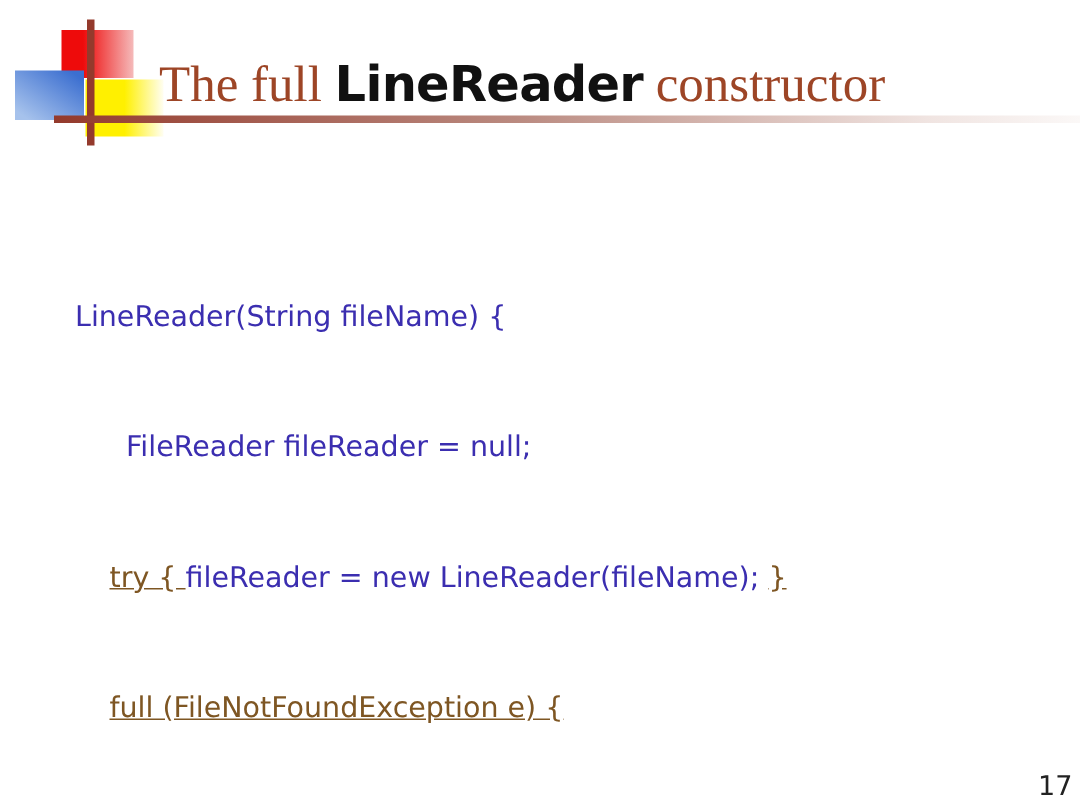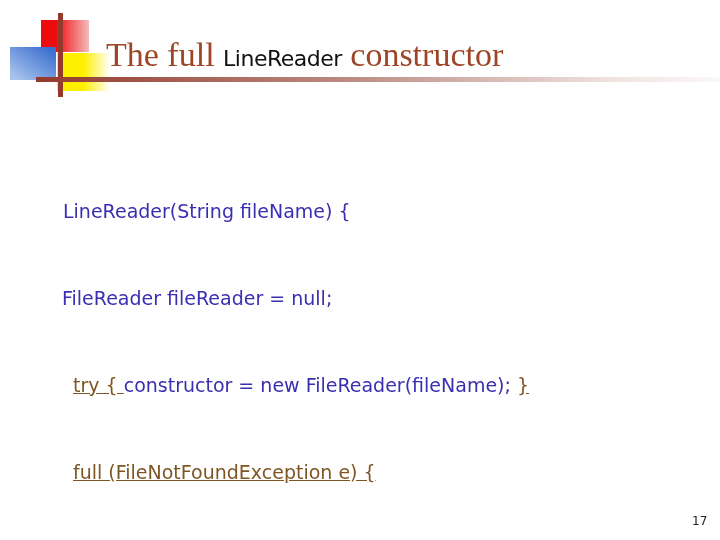--- a/index.html
+++ b/index.html
@@ -14,48 +14,48 @@
     background:linear-gradient(215deg,var(--square-blue) 10%,#a6c2ec 90%);}
   .sq-yellow{position:absolute;left:57px;top:53px;width:52px;height:38px;z-index:2;
     background:linear-gradient(to right,var(--square-yellow) 50%,#fffef2 100%);}
   .vline{position:absolute;left:58px;top:13px;width:5px;height:84px;z-index:3;
     background:var(--accent-line);}
   .hrule{position:absolute;left:36px;top:77px;width:684px;height:5px;z-index:3;
     background:linear-gradient(to right,var(--accent-line) 0%,#ba8a80 45%,#f0e4e1 85%,#fbf8f7 100%);}
   
   .title{position:absolute;left:106px;top:36px;z-index:4;white-space:nowrap;}
   .t-serif{font-family:"Liberation Serif","DejaVu Serif",serif;font-size:34px;color:var(--title-brown);}
-  .t-sans{font-family:"DejaVu Sans","Liberation Sans",sans-serif;font-size:22px;color:var(--title-black);letter-spacing:-0.5px;}
+  .t-sans{font-family:"DejaVu Sans","Liberation Sans",sans-serif;font-size:33px;color:var(--title-black);letter-spacing:-0.5px;font-weight:bold;}
   
   .code{position:absolute;left:50px;top:139px;z-index:4;font-size:19px;line-height:29px;white-space:pre;}
   .code .line{white-space:pre;}
   .seg-indigo{color:var(--code-indigo);}
   .seg-brown{color:var(--code-brown);text-decoration:underline;}
   
-  .page-number{position:absolute;left:692px;top:514px;font-size:12px;color:#222222;z-index:4;}
+  .page-number{position:absolute;left:692px;top:514px;font-size:18px;color:#222222;z-index:4;}
 </style>
 </head>
 <body>
 
 <div class="slide">
 
   <div class="sq-red"></div>
   <div class="sq-blue"></div>
   <div class="sq-yellow"></div>
   <div class="vline"></div>
   <div class="hrule"></div>
 
   <div class="title">
     <span class="t-serif">The full </span><span class="t-sans">LineReader</span><span class="t-serif"> constructor</span>
   </div>
 
   <div class="code">
-    <div class="line" style="margin-left:13px"><span class="seg-indigo">LineReader(String fileName) {</span></div>
-    <div class="line" style="margin-left:12px"><span class="seg-indigo">FileReader fileReader = null;</span></div>
-    <div class="line" style="margin-left:23px"><span class="seg-brown">try { </span><span class="seg-indigo">constructor = new FileReader(fileName); </span><span class="seg-brown">}</span></div>
+    <div class="line" style="margin-left:0px"><span class="seg-indigo">LineReader(String fileName) {</span></div>
+    <div class="line" style="margin-left:34px"><span class="seg-indigo">FileReader fileReader = null;</span></div>
+    <div class="line" style="margin-left:23px"><span class="seg-brown">try { </span><span class="seg-indigo">fileReader = new LineReader(fileName); </span><span class="seg-brown">}</span></div>
     <div class="line" style="margin-left:23px"><span class="seg-brown">full (FileNotFoundException e) {</span></div>
     
     
     
     
     
     
   </div>
 
   <div class="page-number">17</div>

